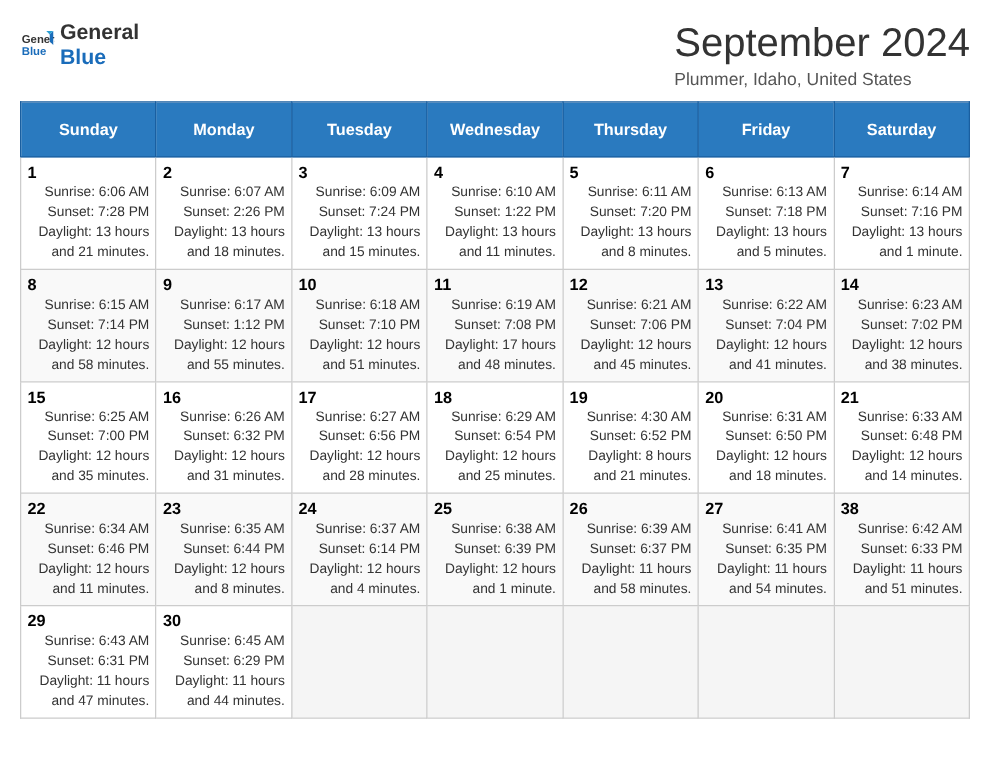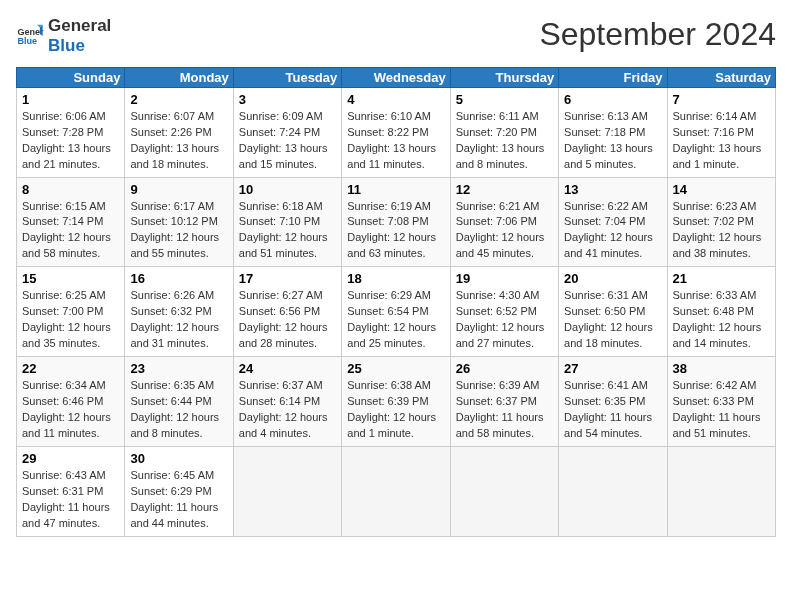--- a/index.html
+++ b/index.html
@@ -38,22 +38,22 @@
       margin-top: 2px;
     }
     table {
       width: 100%;
       border-collapse: collapse;
       font-size: 11px;
     }
     thead tr th {
       background-color: #2a7abf;
       color: #fff;
-      padding: 2px 4px;
-      text-align: right;
+      padding: 14px 4px;
+      text-align: center;
       font-size: 13px;
       font-weight: bold;
       border: 1px solid #1a5fa0;
     }
     tbody tr td {
       border: 1px solid #ccc;
       padding: 4px 5px;
       vertical-align: top;
       width: calc(100% / 7);
       height: 80px;
@@ -63,20 +63,21 @@
     }
     .day-num {
       font-size: 13px;
       font-weight: bold;
       display: block;
       margin-bottom: 2px;
     }
     .day-detail {
       color: #333;
       line-height: 1.45;
+      text-align: right;
     }
     tbody tr:nth-child(odd) td:not(.empty) {
       background: #fff;
     }
     tbody tr:nth-child(even) td:not(.empty) {
       background: #f9f9f9;
     }
   </style>
 </head>
 <body>
@@ -89,20 +90,21 @@
       <polygon points="34,8 38,4 38,20 34,16" fill="#1a6cba"></polygon>
       <polygon points="34,8 38,4 30,4" fill="#2a9fd4"></polygon>
     </svg>
     <div style="display:flex;flex-direction:column;line-height:1.2;">
       <span style="font-size:17px;font-weight:bold;color:#333;">General</span>
       <span style="font-size:17px;font-weight:bold;color:#1a6cba;">Blue</span>
     </div>
   </div>
   <div class="title-area">
     <div class="month-title">September 2024</div>
+    <div class="location">Plummer, Idaho, United States</div>
   </div>
 </div>
 
 <table>
   <thead>
     <tr id="dow-row">
         <th>Sunday</th>
         <th>Monday</th>
         <th>Tuesday</th>
         <th>Wednesday</th>
@@ -120,21 +122,21 @@
         <td>
           <span class="day-num">2</span>
           <div class="day-detail"><span>Sunrise: 6:07 AM</span><br><span>Sunset: 2:26 PM</span><br><span>Daylight: 13 hours and 18 minutes.</span></div>
         </td>
         <td>
           <span class="day-num">3</span>
           <div class="day-detail"><span>Sunrise: 6:09 AM</span><br><span>Sunset: 7:24 PM</span><br><span>Daylight: 13 hours and 15 minutes.</span></div>
         </td>
         <td>
           <span class="day-num">4</span>
-          <div class="day-detail"><span>Sunrise: 6:10 AM</span><br><span>Sunset: 8:22 PM</span><br><span>Daylight: 13 hours and 11 minutes.</span></div>
+          <div class="day-detail"><span>Sunrise: 6:10 AM</span><br><span>Sunset: 1:22 PM</span><br><span>Daylight: 13 hours and 11 minutes.</span></div>
         </td>
         <td>
           <span class="day-num">5</span>
           <div class="day-detail"><span>Sunrise: 6:11 AM</span><br><span>Sunset: 7:20 PM</span><br><span>Daylight: 13 hours and 8 minutes.</span></div>
         </td>
         <td>
           <span class="day-num">6</span>
           <div class="day-detail"><span>Sunrise: 6:13 AM</span><br><span>Sunset: 7:18 PM</span><br><span>Daylight: 13 hours and 5 minutes.</span></div>
         </td>
         <td>
@@ -142,29 +144,29 @@
           <div class="day-detail"><span>Sunrise: 6:14 AM</span><br><span>Sunset: 7:16 PM</span><br><span>Daylight: 13 hours and 1 minute.</span></div>
         </td>
       </tr>
       <tr>
         <td>
           <span class="day-num">8</span>
           <div class="day-detail"><span>Sunrise: 6:15 AM</span><br><span>Sunset: 7:14 PM</span><br><span>Daylight: 12 hours and 58 minutes.</span></div>
         </td>
         <td>
           <span class="day-num">9</span>
-          <div class="day-detail"><span>Sunrise: 6:17 AM</span><br><span>Sunset: 10:12 PM</span><br><span>Daylight: 12 hours and 55 minutes.</span></div>
+          <div class="day-detail"><span>Sunrise: 6:17 AM</span><br><span>Sunset: 1:12 PM</span><br><span>Daylight: 12 hours and 55 minutes.</span></div>
         </td>
         <td>
           <span class="day-num">10</span>
           <div class="day-detail"><span>Sunrise: 6:18 AM</span><br><span>Sunset: 7:10 PM</span><br><span>Daylight: 12 hours and 51 minutes.</span></div>
         </td>
         <td>
           <span class="day-num">11</span>
-          <div class="day-detail"><span>Sunrise: 6:19 AM</span><br><span>Sunset: 7:08 PM</span><br><span>Daylight: 12 hours and 63 minutes.</span></div>
+          <div class="day-detail"><span>Sunrise: 6:19 AM</span><br><span>Sunset: 7:08 PM</span><br><span>Daylight: 17 hours and 48 minutes.</span></div>
         </td>
         <td>
           <span class="day-num">12</span>
           <div class="day-detail"><span>Sunrise: 6:21 AM</span><br><span>Sunset: 7:06 PM</span><br><span>Daylight: 12 hours and 45 minutes.</span></div>
         </td>
         <td>
           <span class="day-num">13</span>
           <div class="day-detail"><span>Sunrise: 6:22 AM</span><br><span>Sunset: 7:04 PM</span><br><span>Daylight: 12 hours and 41 minutes.</span></div>
         </td>
         <td>
@@ -184,21 +186,21 @@
         <td>
           <span class="day-num">17</span>
           <div class="day-detail"><span>Sunrise: 6:27 AM</span><br><span>Sunset: 6:56 PM</span><br><span>Daylight: 12 hours and 28 minutes.</span></div>
         </td>
         <td>
           <span class="day-num">18</span>
           <div class="day-detail"><span>Sunrise: 6:29 AM</span><br><span>Sunset: 6:54 PM</span><br><span>Daylight: 12 hours and 25 minutes.</span></div>
         </td>
         <td>
           <span class="day-num">19</span>
-          <div class="day-detail"><span>Sunrise: 4:30 AM</span><br><span>Sunset: 6:52 PM</span><br><span>Daylight: 12 hours and 27 minutes.</span></div>
+          <div class="day-detail"><span>Sunrise: 4:30 AM</span><br><span>Sunset: 6:52 PM</span><br><span>Daylight: 8 hours and 21 minutes.</span></div>
         </td>
         <td>
           <span class="day-num">20</span>
           <div class="day-detail"><span>Sunrise: 6:31 AM</span><br><span>Sunset: 6:50 PM</span><br><span>Daylight: 12 hours and 18 minutes.</span></div>
         </td>
         <td>
           <span class="day-num">21</span>
           <div class="day-detail"><span>Sunrise: 6:33 AM</span><br><span>Sunset: 6:48 PM</span><br><span>Daylight: 12 hours and 14 minutes.</span></div>
         </td>
       </tr>

